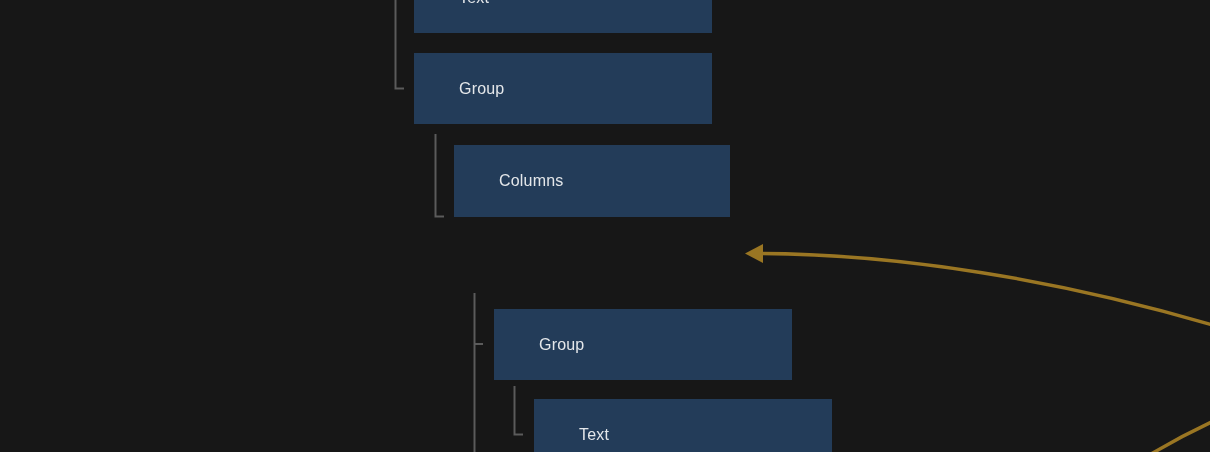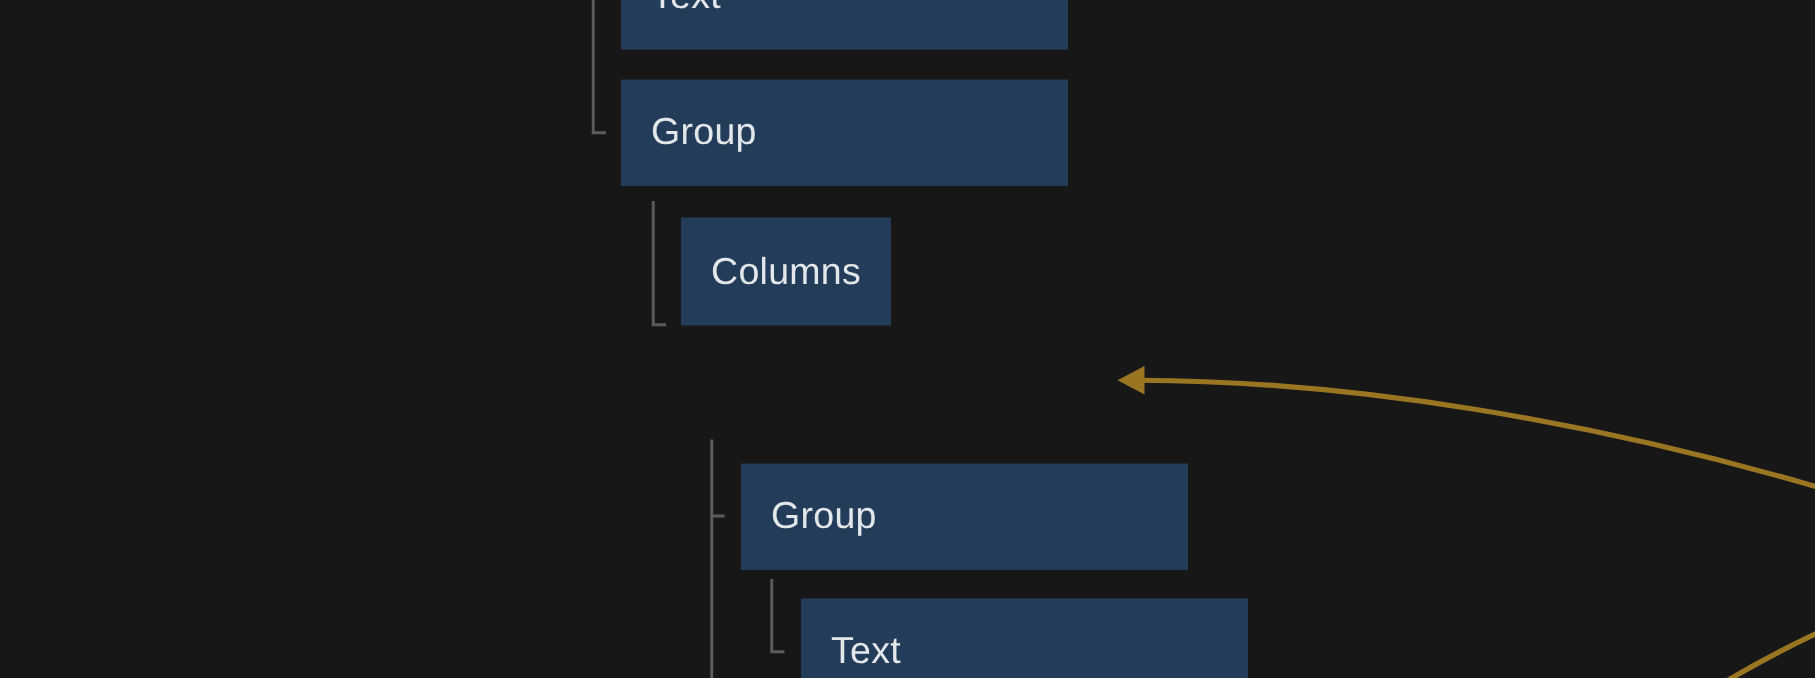--- a/index.html
+++ b/index.html
@@ -20,30 +20,31 @@
     width: 298px;
     height: 71px;
     background: var(--node-fill, #233c59);
     display: flex;
     align-items: center;
     box-sizing: border-box;
     padding: 0 20px;
   }
   .node .label, .row .label {
     color: var(--label-text, #e4e7ea);
-    font-size: 25px;
+    font-size: 16px;
     letter-spacing: 0.2px;
     white-space: nowrap;
+    margin-left: 25px;
   }
   
   .node-stack {
     position: absolute;
-    width: 298px;
+    width: 276px;
     display: flex;
-    flex-direction: row;
+    flex-direction: column;
     text-align: center;
   }
   .node-stack .row {
     height: 72px;
     display: flex;
     align-items: center;
     box-sizing: border-box;
     padding: 0 20px;
   }
   .row.header { background: var(--node-fill, #233c59); }

